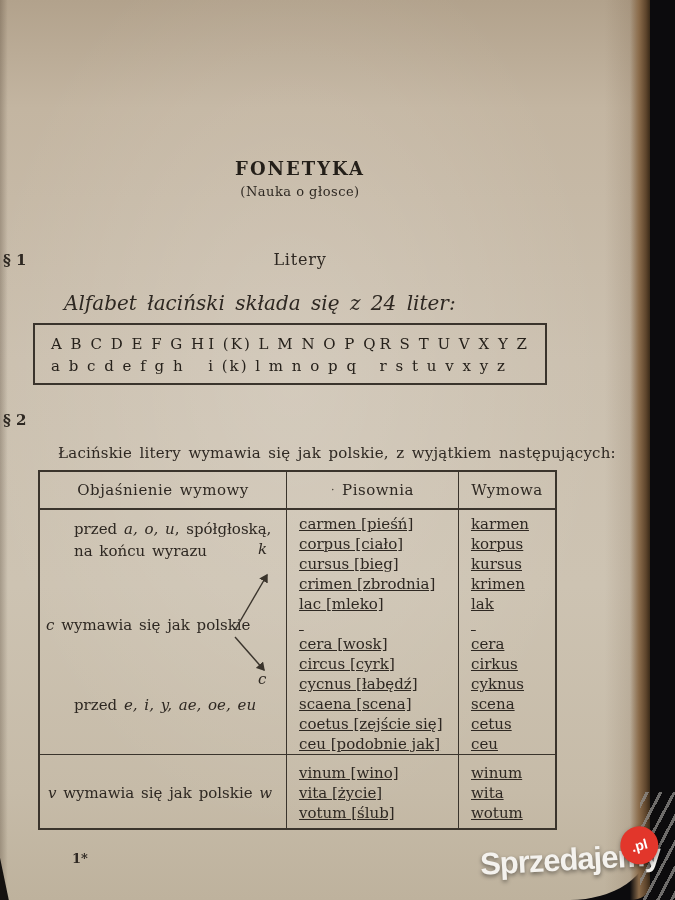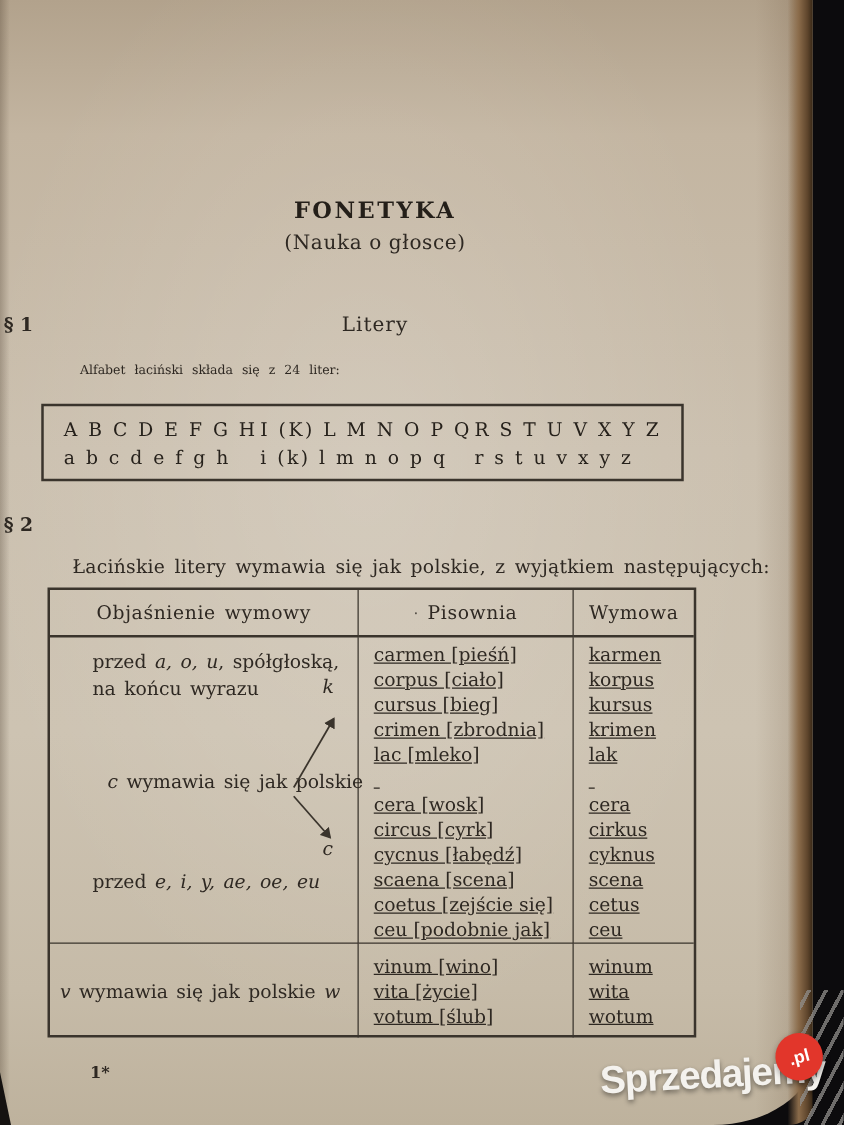--- a/index.html
+++ b/index.html
@@ -23,26 +23,26 @@
   .corner-dark-bl { position:absolute; left:0; top:852px; width:16px; height:48px;
           background:#151210; clip-path:polygon(0 12%,55% 100%,0 100%); }
   .stripes { position:absolute; left:640px; top:792px; width:35px; height:108px;
           background:repeating-linear-gradient(118deg, rgba(0,0,0,0) 0 5px, #8f8d8a 5px 8px, rgba(0,0,0,0) 8px 12px);
           opacity:.75; }
 
   
   .abs { position:absolute; }
   .center { left:0; width:600px; text-align:center; }
   .title { top:158px; font-size:18px; font-weight:bold; letter-spacing:2px; color:#241f19; }
-  .subtitle { top:184px; font-size:16px; letter-spacing:.5px; }
+  .subtitle { top:184px; font-size:13px; letter-spacing:.5px; }
   .secnum { left:3px; font-size:15px; font-weight:bold; }
   .secnum1 { top:251px; } .secnum2 { top:411px; }
   .h1 { top:250px; font-size:16px; font-weight:normal; letter-spacing:.8px; }
   .h2 { top:410px; font-size:16px; font-weight:bold; letter-spacing:.8px; }
-  .intro1 { left:64px; top:291px; font-size:10px; word-spacing:4px; }
+  .intro1 { left:64px; top:291px; font-size:20px; word-spacing:4px;font-style:italic; }
   .intro2 { left:58px; top:444px; font-size:15px; word-spacing:2.5px; letter-spacing:.2px; }
   .footnote { left:72px; top:851px; font-size:13px; font-weight:bold; }
 
   
   .alphabox { position:absolute; left:33px; top:323px; width:514px; height:62px;
           border:2px solid #3a342c; display:flex; justify-content:space-between;
           padding:8px 16px 0 16px; }
   .agroup { text-align:left; }
   .aline { font-size:15px; letter-spacing:2px; line-height:22px; color:#26211b; font-weight:500; }
 
@@ -60,21 +60,21 @@
   .tline { line-height:20px; white-space:nowrap; }
   .vmid { display:flex; align-items:center; padding-left:8px; word-spacing:2px; }
   .it { font-style:italic; }
   .hdot { font-size:11px; margin-right:7px; color:#4a443c; }
 
   
   .dg { position:absolute; white-space:nowrap; word-spacing:2px; }
   .dg-cond1a { left:34px; top:10px; }
   .dg-cond1b { left:34px; top:32px; }
   .dg-k { left:218px; top:30px; font-style:italic; }
-  .dg-subj { left:6px; top:106px;margin-left:40px; }
+  .dg-subj { left:6px; top:106px; }
   .dg-c { left:218px; top:160px; font-style:italic; }
   .dg-cond2 { left:34px; top:186px; }
   .arrows { position:absolute; left:150px; top:40px; width:100px; height:140px; }
 
   
   .wm { position:absolute; left:480px; top:842px; transform:rotate(-3deg);
         font-family:"Liberation Sans", sans-serif; }
   .wm-text { font-size:31px; font-weight:bold; color:#f4f2ee; letter-spacing:-1px;
         text-shadow:0 2px 4px rgba(0,0,0,.45); }
   .wm-badge { position:absolute; left:141px; top:-12px; width:38px; height:38px;

